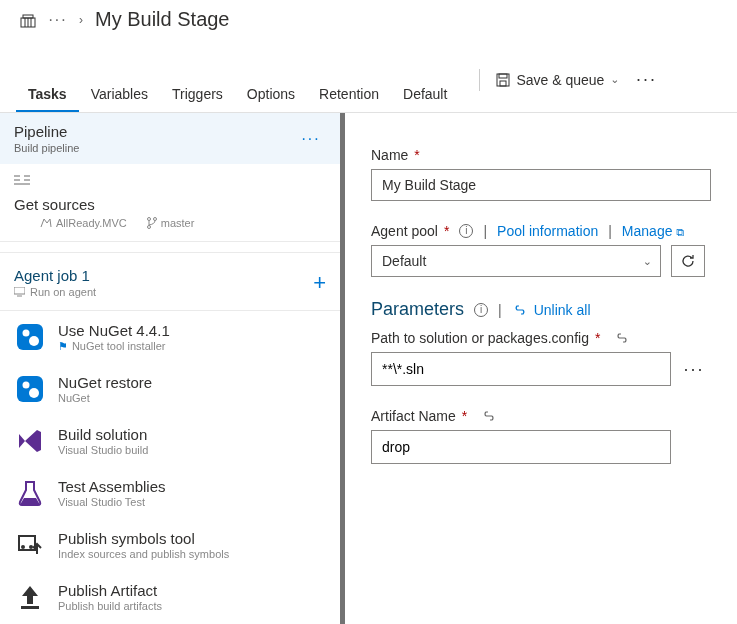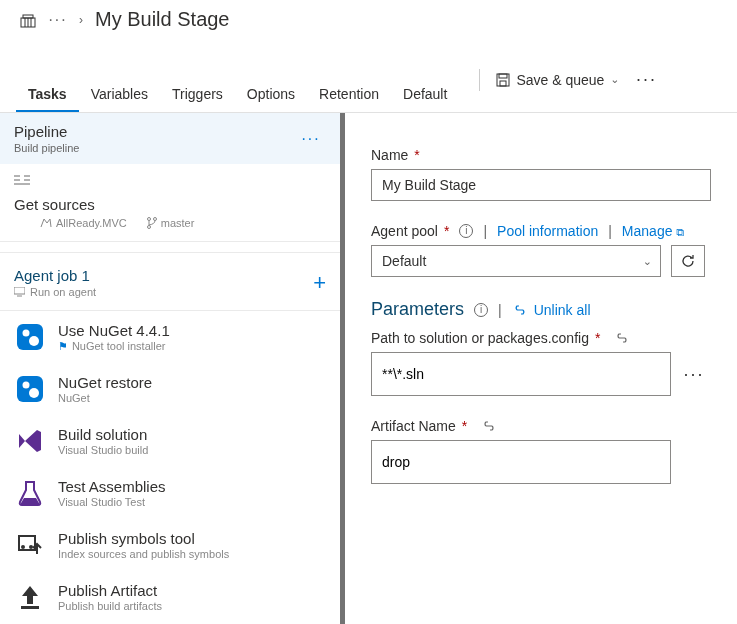--- a/index.html
+++ b/index.html
@@ -143,21 +143,21 @@
   }
   .section-head {
     display: flex; align-items: center; gap: 10px;
     margin-top: 8px; margin-bottom: 10px;
   }
   .section-title { font-size: 18px; color: #0c4a6e; }
   .unlink { display: flex; align-items: center; gap: 6px; }
   .path-input-wrap { display: flex; align-items: center; gap: 10px; }
   .path-input {
     width: 300px; border: 1px solid #8a8886; padding: 6px 10px;
-    font-size: 14px; height: 44px; font-family: inherit;
+    font-size: 14px; height: 34px; font-family: inherit;
   }
   .browse-btn {
     font-size: 18px; letter-spacing: 1px; cursor: pointer; color: #333;
     padding: 0 2px;
   }
   .small-svg { display: block; }
   .flag-icon { font-size: 11px; color: #0078d4; }
 </style>
 </head>
 <body>

